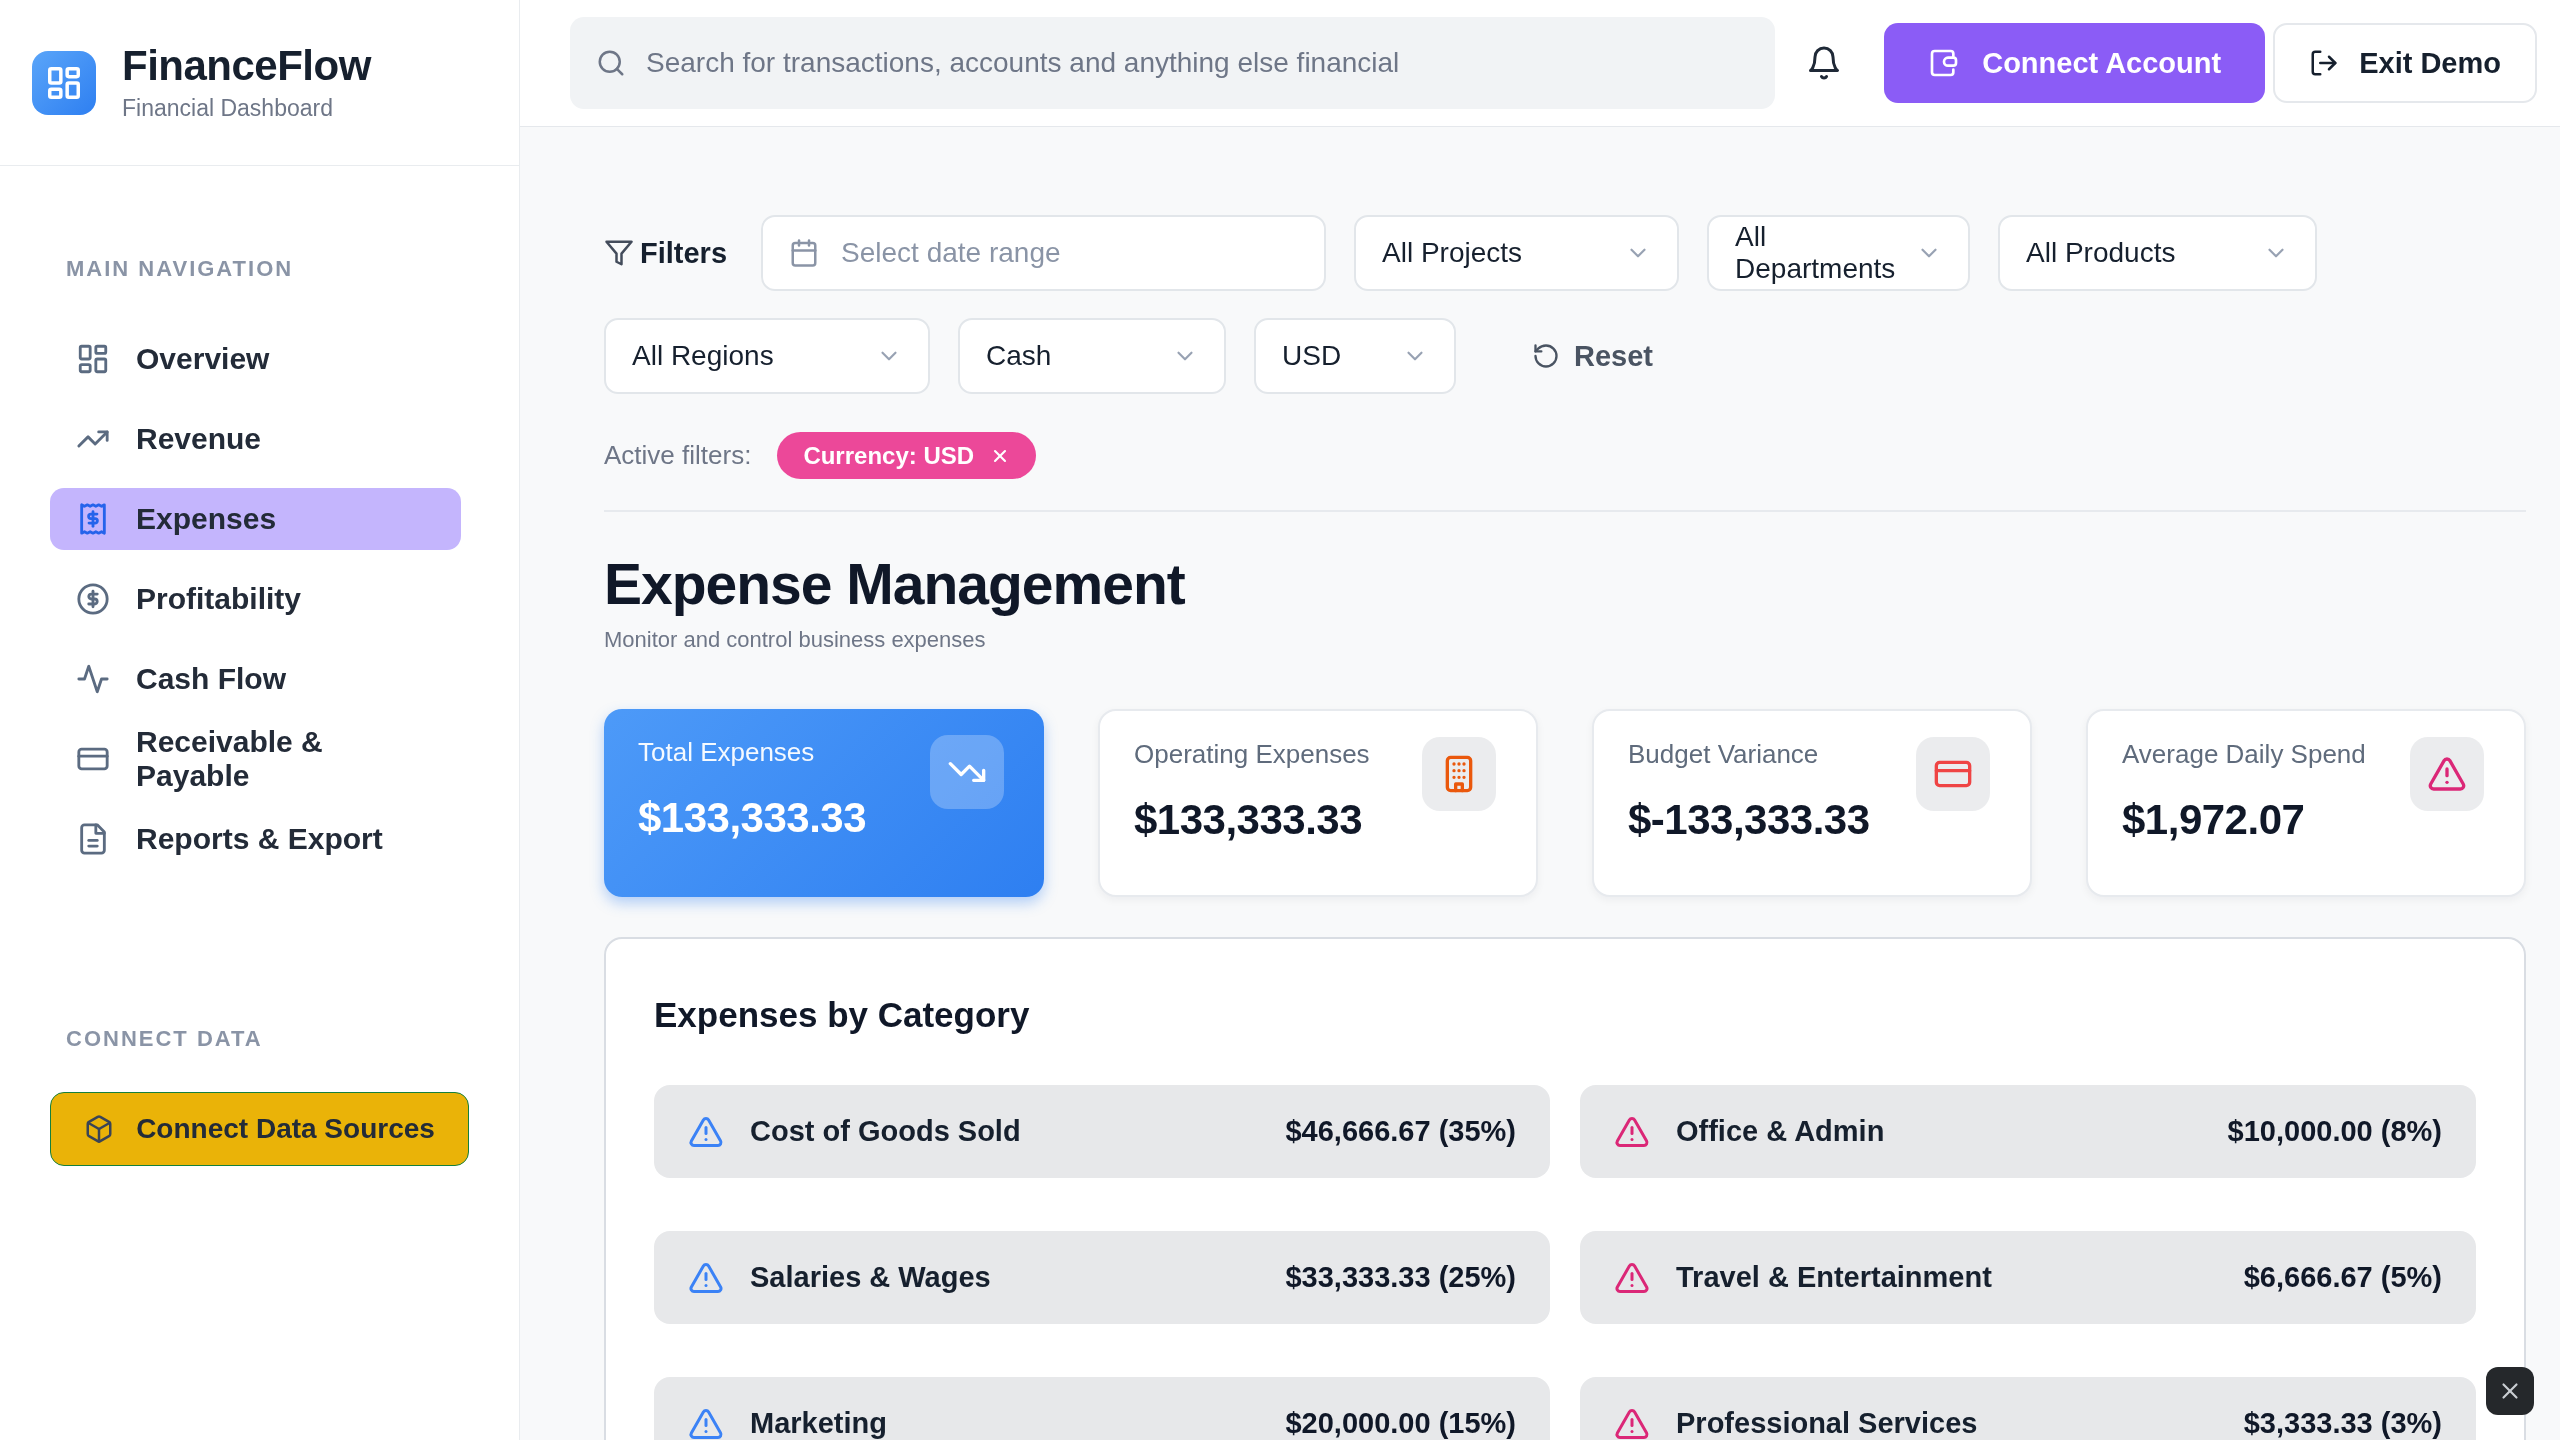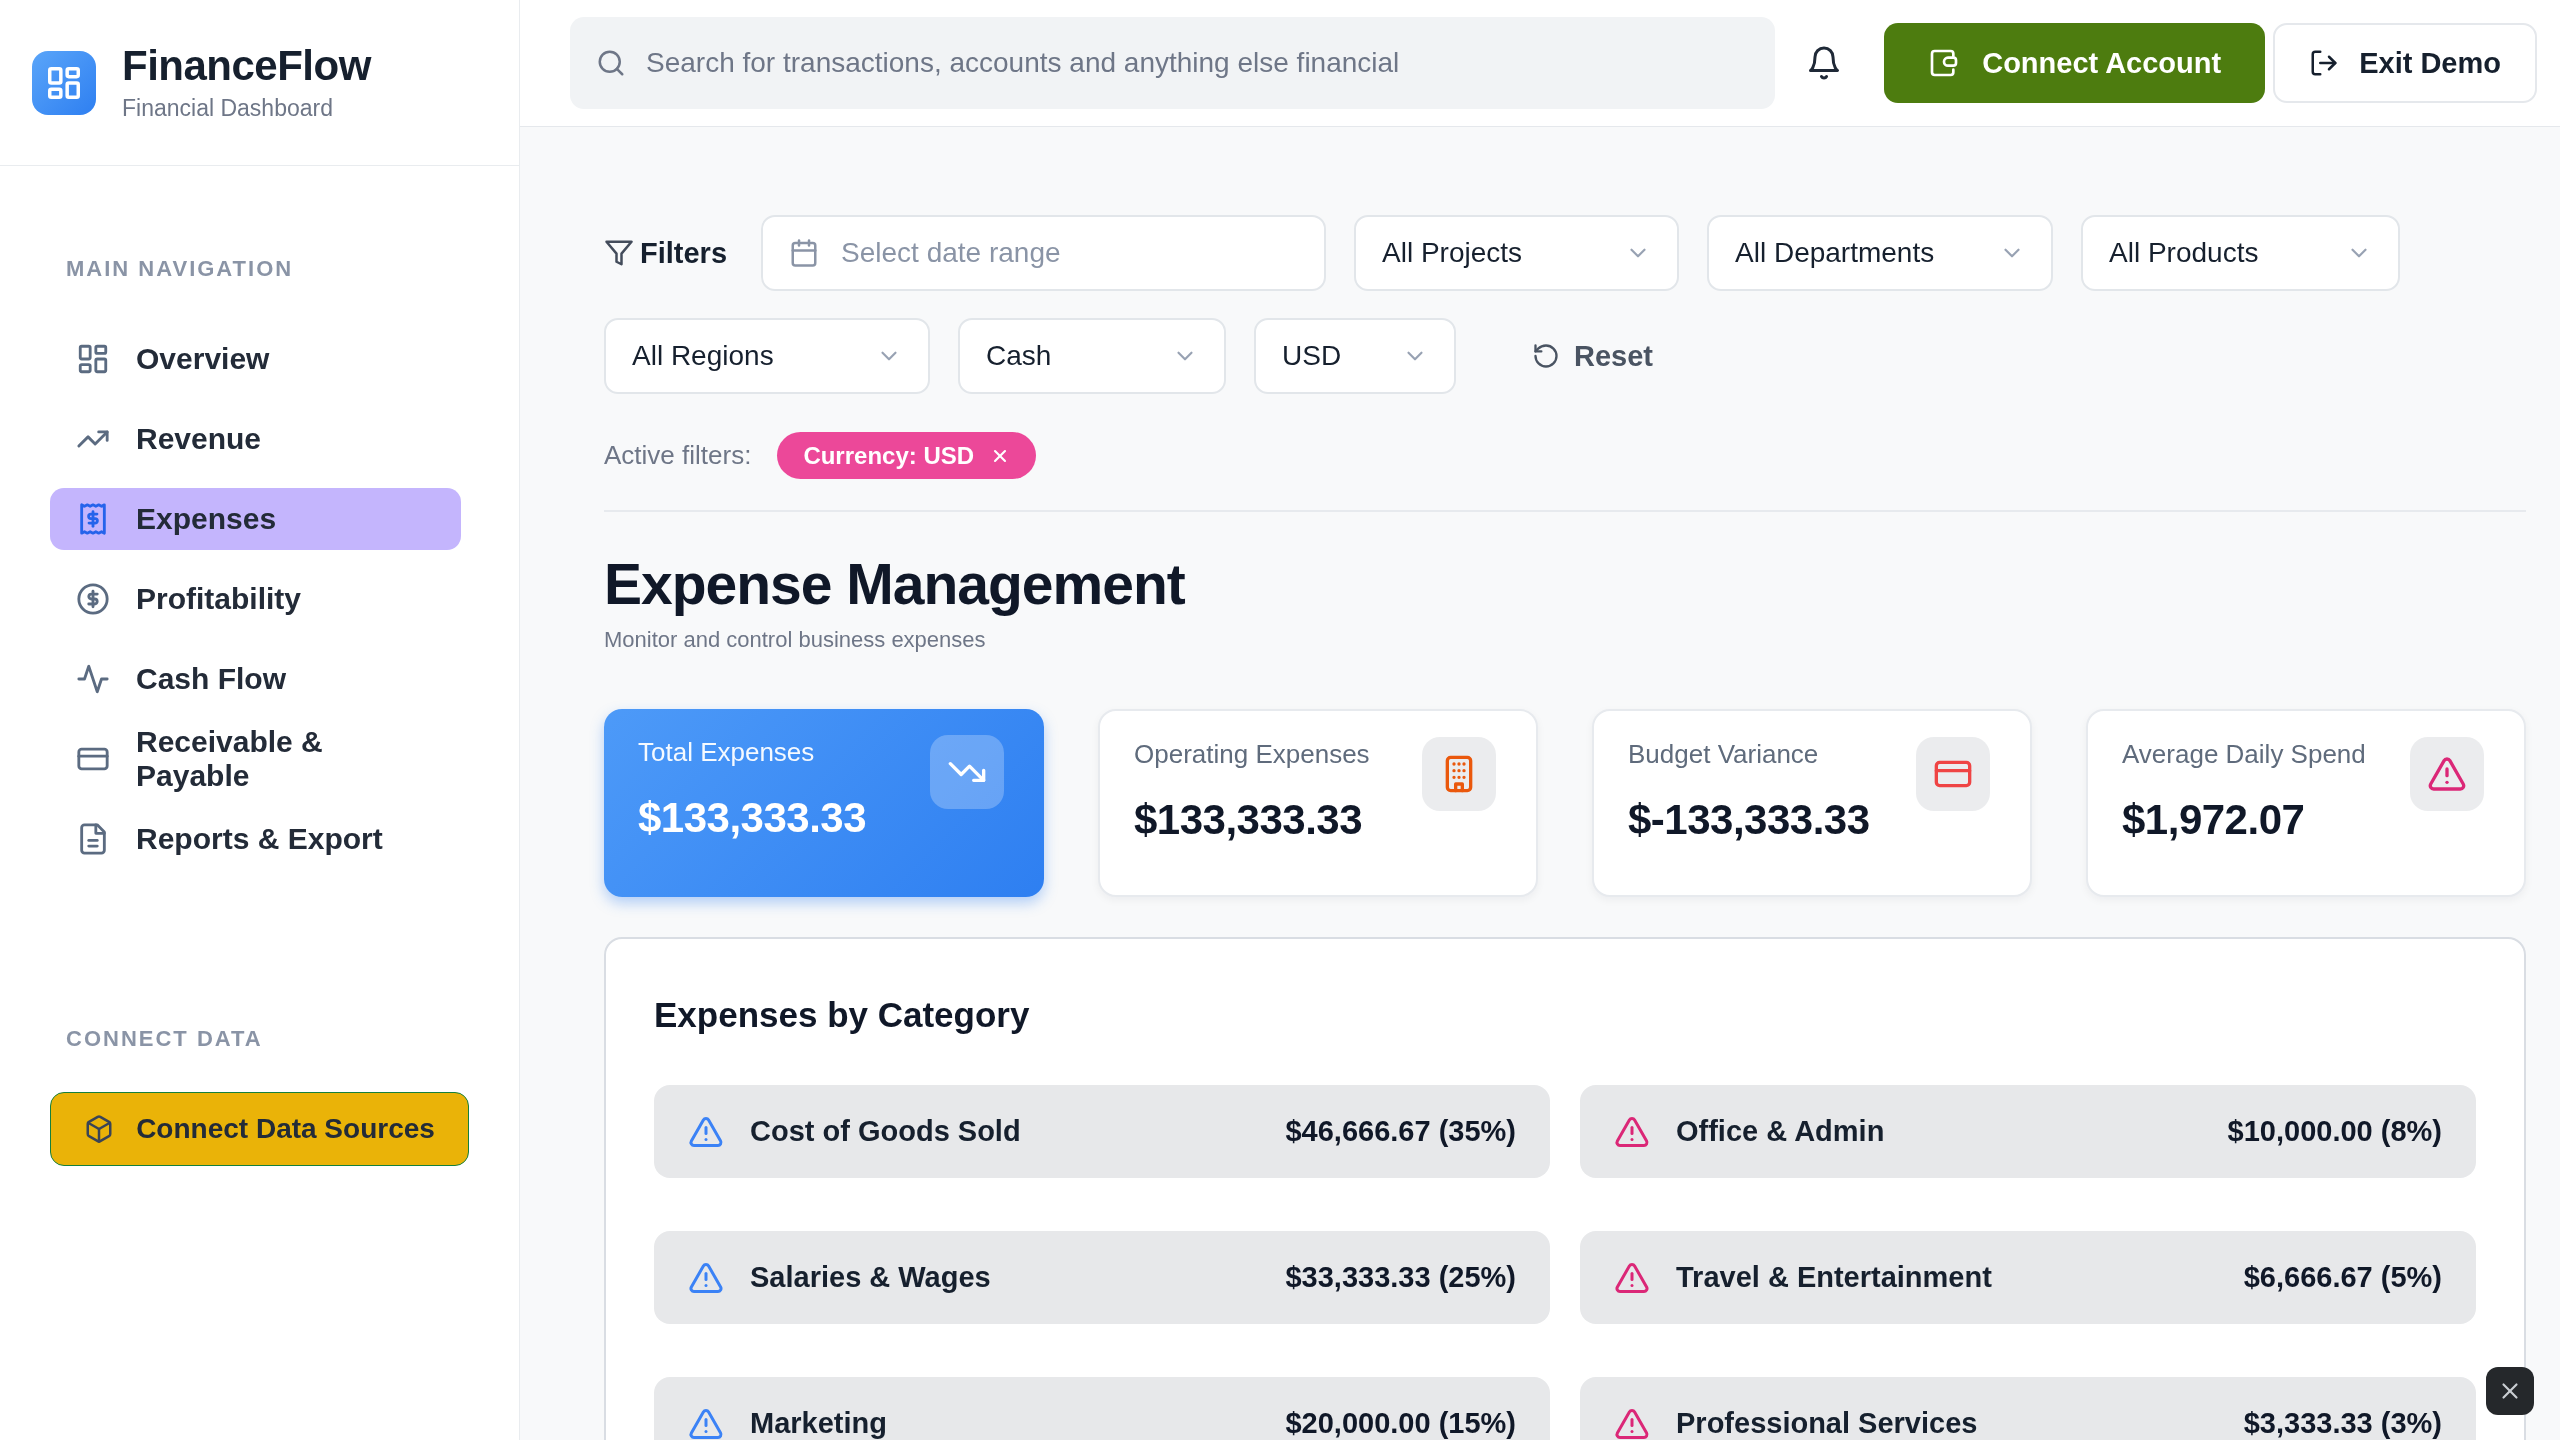--- a/index.html
+++ b/index.html
@@ -27,34 +27,34 @@
   .connect-btn { margin:40px 50px 0; height:74px; border:1px solid #15803d; border-radius:14px; background:#eab308; display:flex; align-items:center; justify-content:center; gap:22px; font-size:28px; font-weight:600; color:#232B38; cursor:pointer; font-family:inherit; }
   .connect-btn .icon { color:#3A4456; }
 
   
   .main { flex:1; min-width:0; display:flex; flex-direction:column; }
   .header { height:127px; flex:none; background:#fff; border-bottom:1px solid #E5E8EC; display:flex; align-items:center; padding:0 23px 0 50px; }
   .search { width:1205px; height:92px; background:#F1F3F5; border-radius:14px; display:flex; align-items:center; padding:0 26px; gap:20px; color:#6E7687; }
   .search input { border:none; background:transparent; outline:none; font-size:28px; color:#333; width:100%; font-family:inherit; }
   .search input::placeholder { color:#6E7687; }
   .bell-btn { margin-left:auto; margin-right:42px; background:none; border:none; color:#1F2937; cursor:pointer; }
-  .btn-pink { height:80px; padding:0 44px; border-radius:14px; background:#4d7c0f; color:#fff; font-size:29px; font-weight:700; display:flex; align-items:center; gap:22px; border:none; cursor:pointer; font-family:inherit; }
+  .btn-pink { height:80px; padding:0 44px; border-radius:14px; background:#8b5cf6; color:#fff; font-size:29px; font-weight:700; display:flex; align-items:center; gap:22px; border:none; cursor:pointer; font-family:inherit; }
   .btn-outline { height:80px; padding:0 34px; margin-left:8px; border-radius:14px; background:#fff; border:2px solid #E5E8EC; color:#16202E; font-size:29px; font-weight:700; display:flex; align-items:center; gap:20px; cursor:pointer; font-family:inherit; }
 
   .content { flex:1; padding:88px 34px 0 84px; }
 
   
   .filter-row { display:flex; align-items:center; gap:28px; }
   .filters-label { display:flex; align-items:center; gap:6px; font-size:29px; font-weight:700; color:#16202E; margin-right:6px; }
   .filters-label .icon { color:#434C5B; }
   .control { height:76px; background:#fff; border:2px solid #E2E6EA; border-radius:14px; display:flex; align-items:center; padding:0 26px; font-size:28px; color:#16202E; cursor:pointer; }
   .date-input { width:565px; gap:22px; color:#8A94A6; }
   .select { justify-content:space-between; font-weight:500; }
   .select .chev { color:#98A2B3; }
-  .w-project{width:325px} .w-dept{width:346px} .w-prod{width:319px}
+  .w-project{width:325px} .w-dept{width:263px} .w-prod{width:319px}
   .w-region{width:326px} .w-cash{width:268px} .w-usd{width:202px}
   .row2 { margin-top:27px; }
   .reset-btn { display:flex; align-items:center; gap:14px; margin-left:48px; font-size:29px; font-weight:600; color:#4A5462; background:none; border:none; cursor:pointer; font-family:inherit; }
   .active-row { margin-top:38px; display:flex; align-items:center; gap:26px; }
   .active-label { font-size:26px; color:#6E7687; }
   .chip { height:47px; padding:0 26px; border-radius:24px; background:#EC4899; color:#fff; font-size:24px; font-weight:700; display:flex; align-items:center; gap:16px; border:none; cursor:pointer; font-family:inherit; }
   .divider { margin-top:31px; border:none; border-top:2px solid #E7EAEE; }
 
   
   .page-title { margin-top:39px; font-size:57px; font-weight:800; color:#101828; letter-spacing:-1px; }

